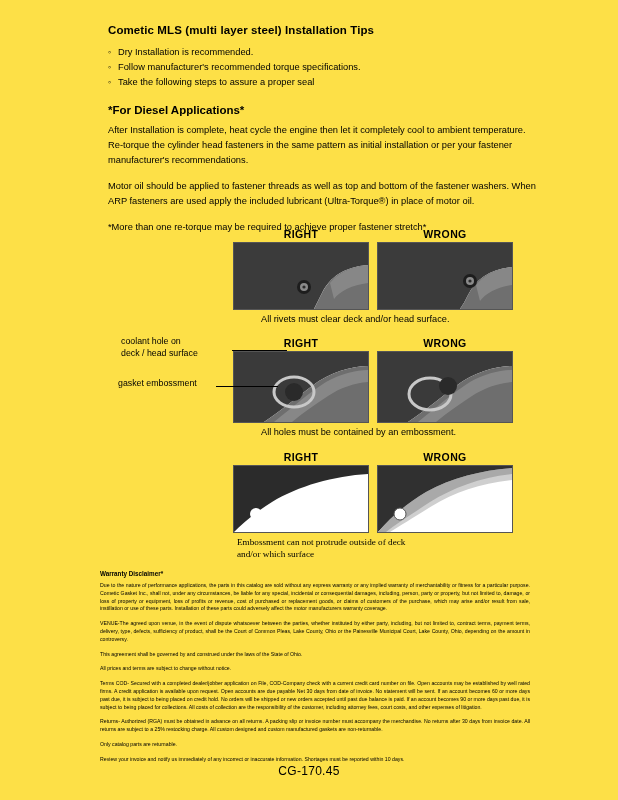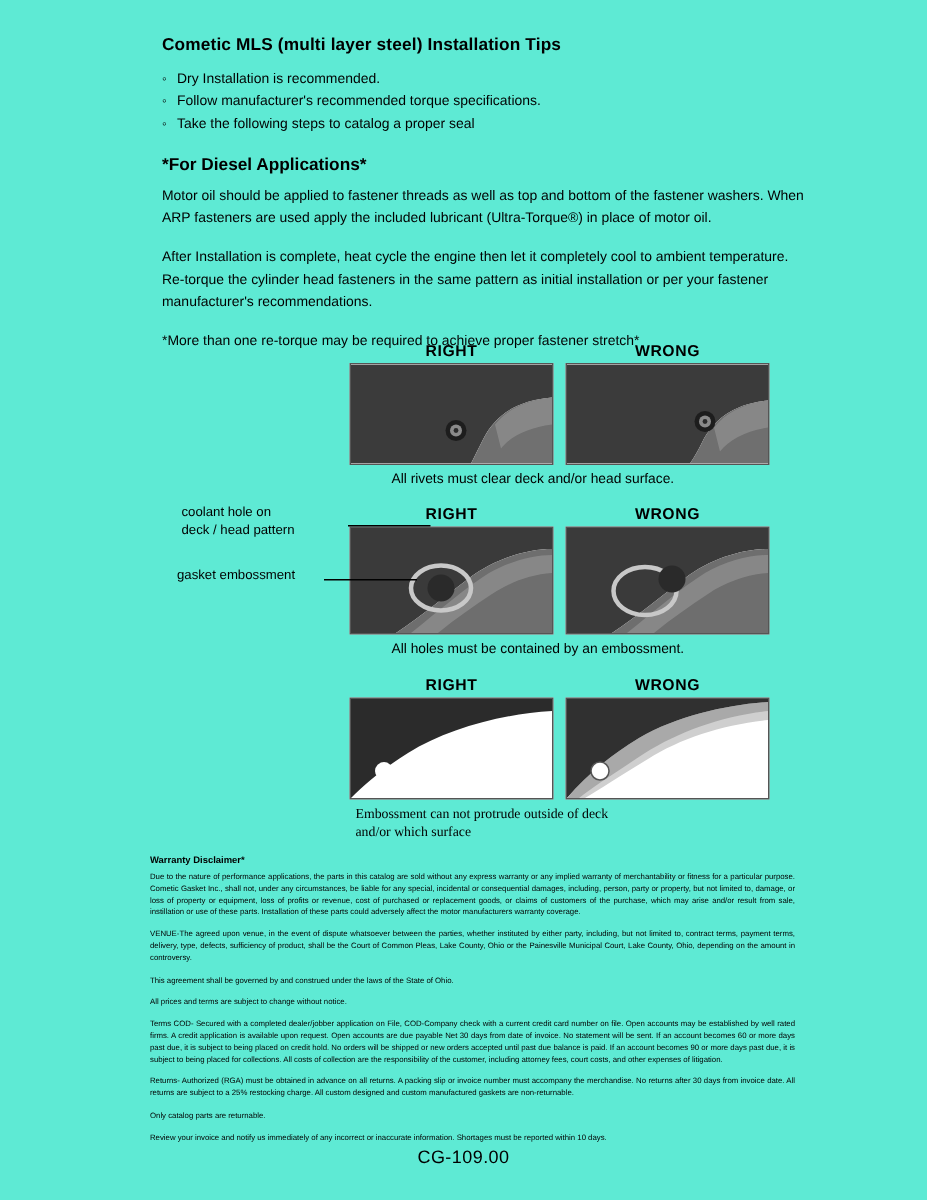--- a/index.html
+++ b/index.html
@@ -13,21 +13,21 @@
     font-family: "Liberation Sans", sans-serif;
     color: #000000;
     position: relative;
     overflow: hidden;
   }
   .page {
     position: absolute;
     left: 0; top: 0;
     width: 618px;
     height: 800px;
-    background: #5eead4;
+    background: #fde047;
   }
   .content {
     position: absolute;
     left: 100px;
     top: 24px;
     width: 440px;
   }
   h1.title {
     font-size: 11.5px;
     font-weight: bold;
@@ -168,26 +168,26 @@
 <body>
 
 <div class="page">
 
   <div class="content">
     <h1 class="title">Cometic MLS (multi layer steel) Installation Tips</h1>
 
     <ul class="bullets">
       <li>Dry Installation is recommended.</li>
       <li>Follow manufacturer's recommended torque specifications.</li>
-      <li>Take the following steps to catalog a proper seal</li>
+      <li>Take the following steps to assure a proper seal</li>
     </ul>
 
     <h2 class="subtitle">*For Diesel Applications*</h2>
+    <p class="body">After Installation is complete, heat cycle the engine then let it completely cool to ambient temperature. Re-torque the cylinder head fasteners in the same pattern as initial installation or per your fastener manufacturer's recommendations.</p>
     <p class="body">Motor oil should be applied to fastener threads as well as top and bottom of the fastener washers. When ARP fasteners are used apply the included lubricant (Ultra-Torque®) in place of motor oil.</p>
-    <p class="body">After Installation is complete, heat cycle the engine then let it completely cool to ambient temperature. Re-torque the cylinder head fasteners in the same pattern as initial installation or per your fastener manufacturer's recommendations.</p>
     <p class="body tight">*More than one re-torque may be required to achieve proper fastener stretch*</p>
   </div>
 
   <div class="figures">
 
     <div class="fig-row">
       <div class="fig-box">
         <div class="fig-label">RIGHT</div>
         <div class="fig-img">
           <svg width="134" height="66" viewBox="0 0 134 66" xmlns="http://www.w3.org/2000/svg">
@@ -274,36 +274,36 @@
       </div>
     </div>
     <div class="caption indent">
       <span>Embossment can not protrude outside of deck</span><br>
       <span>and/or which surface</span>
     </div>
   </div>
 
   <div class="callout" style="left:121px; top:336px;">
     <span>coolant hole on</span><br>
-    <span>deck / head pattern</span>
+    <span>deck / head surface</span>
   </div>
   <div class="callout-line" style="left:232px; top:350px; width:55px;"></div>
 
   <div class="callout" style="left:118px; top:378px;">
     <span>gasket embossment</span>
   </div>
   <div class="callout-line" style="left:216px; top:386px; width:62px;"></div>
 
   <div class="warranty">
     <h3>Warranty Disclaimer*</h3>
     <p>Due to the nature of performance applications, the parts in this catalog are sold without any express warranty or any implied warranty of merchantability or fitness for a particular purpose.  Cometic Gasket Inc., shall not, under any circumstances, be liable for any special, incidental or consequential damages, including, person, party or property, but not limited to, damage, or loss of property or equipment, loss of profits or revenue, cost of purchased or replacement goods, or claims of customers of the purchase, which may arise and/or result from sale, instillation or use of these parts.  Installation of these parts could adversely affect the motor manufacturers warranty coverage.</p>
     <p>VENUE-The agreed upon venue, in the event of dispute whatsoever between the parties, whether instituted by either party, including, but not limited to, contract terms, payment terms, delivery, type, defects, sufficiency of product, shall be the Court of Common Pleas, Lake County, Ohio or the Painesville Municipal Court, Lake County, Ohio, depending on the amount in controversy.</p>
     <p>This agreement shall be governed by and construed under the laws of the State of Ohio.</p>
     <p>All prices and terms are subject to change without notice.</p>
     <p>Terms COD- Secured with a completed dealer/jobber application on File, COD-Company check with a current credit card number on file.  Open accounts may be established by well rated firms.  A credit application is available upon request.  Open accounts are due payable Net 30 days from date of invoice.  No statement will be sent.  If an account becomes 60 or more days past due, it is subject to being placed on credit hold.  No orders will be shipped or new orders accepted until past due balance is paid.  If an account becomes 90 or more days past due, it is subject to being placed for collections.  All costs of collection are the responsibility of the customer, including attorney fees, court costs, and other expenses of litigation.</p>
     <p>Returns- Authorized (RGA) must be obtained in advance on all returns.  A packing slip or invoice number must accompany the merchandise.  No returns after 30 days from invoice date.  All returns are subject to a 25% restocking charge.  All custom designed and custom manufactured gaskets are non-returnable.</p>
     <p>Only catalog parts are returnable.</p>
     <p>Review your invoice and notify us immediately of any incorrect or inaccurate information.  Shortages must be reported within 10 days.</p>
   </div>
 
-  <div class="docnum">CG-109.00</div>
+  <div class="docnum">CG-170.45</div>
 
 </div>
 
 </body></html>

